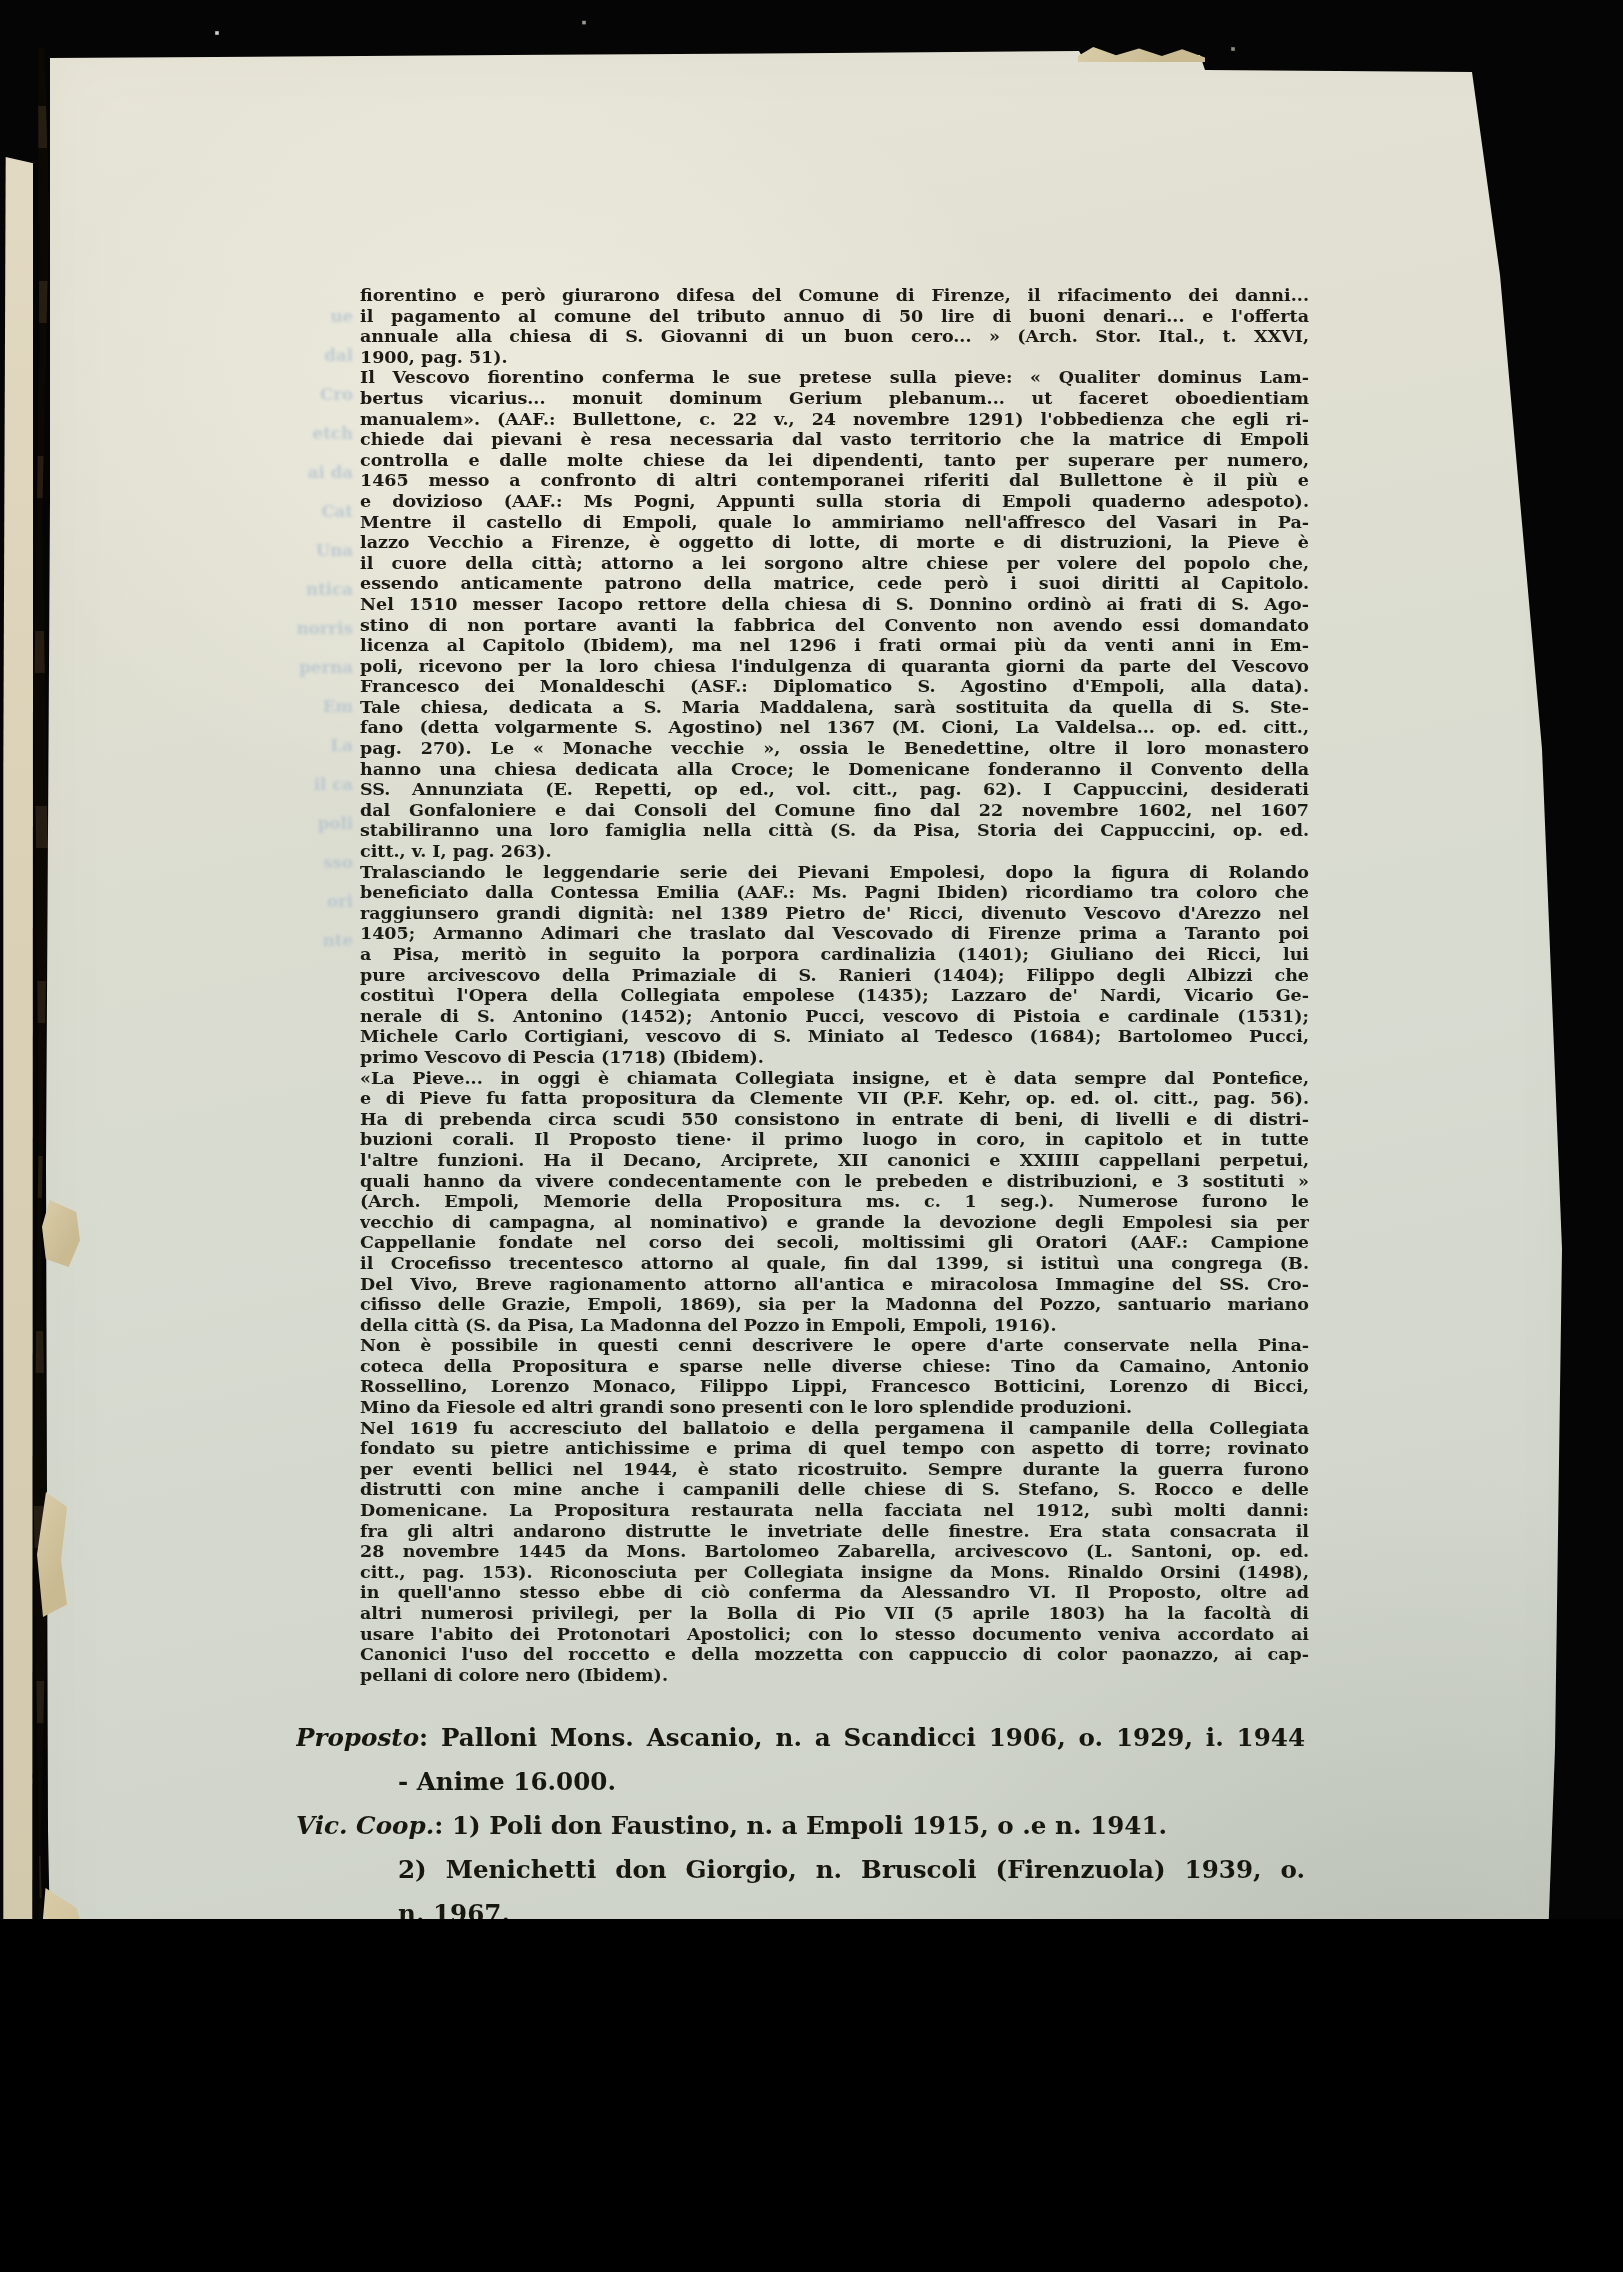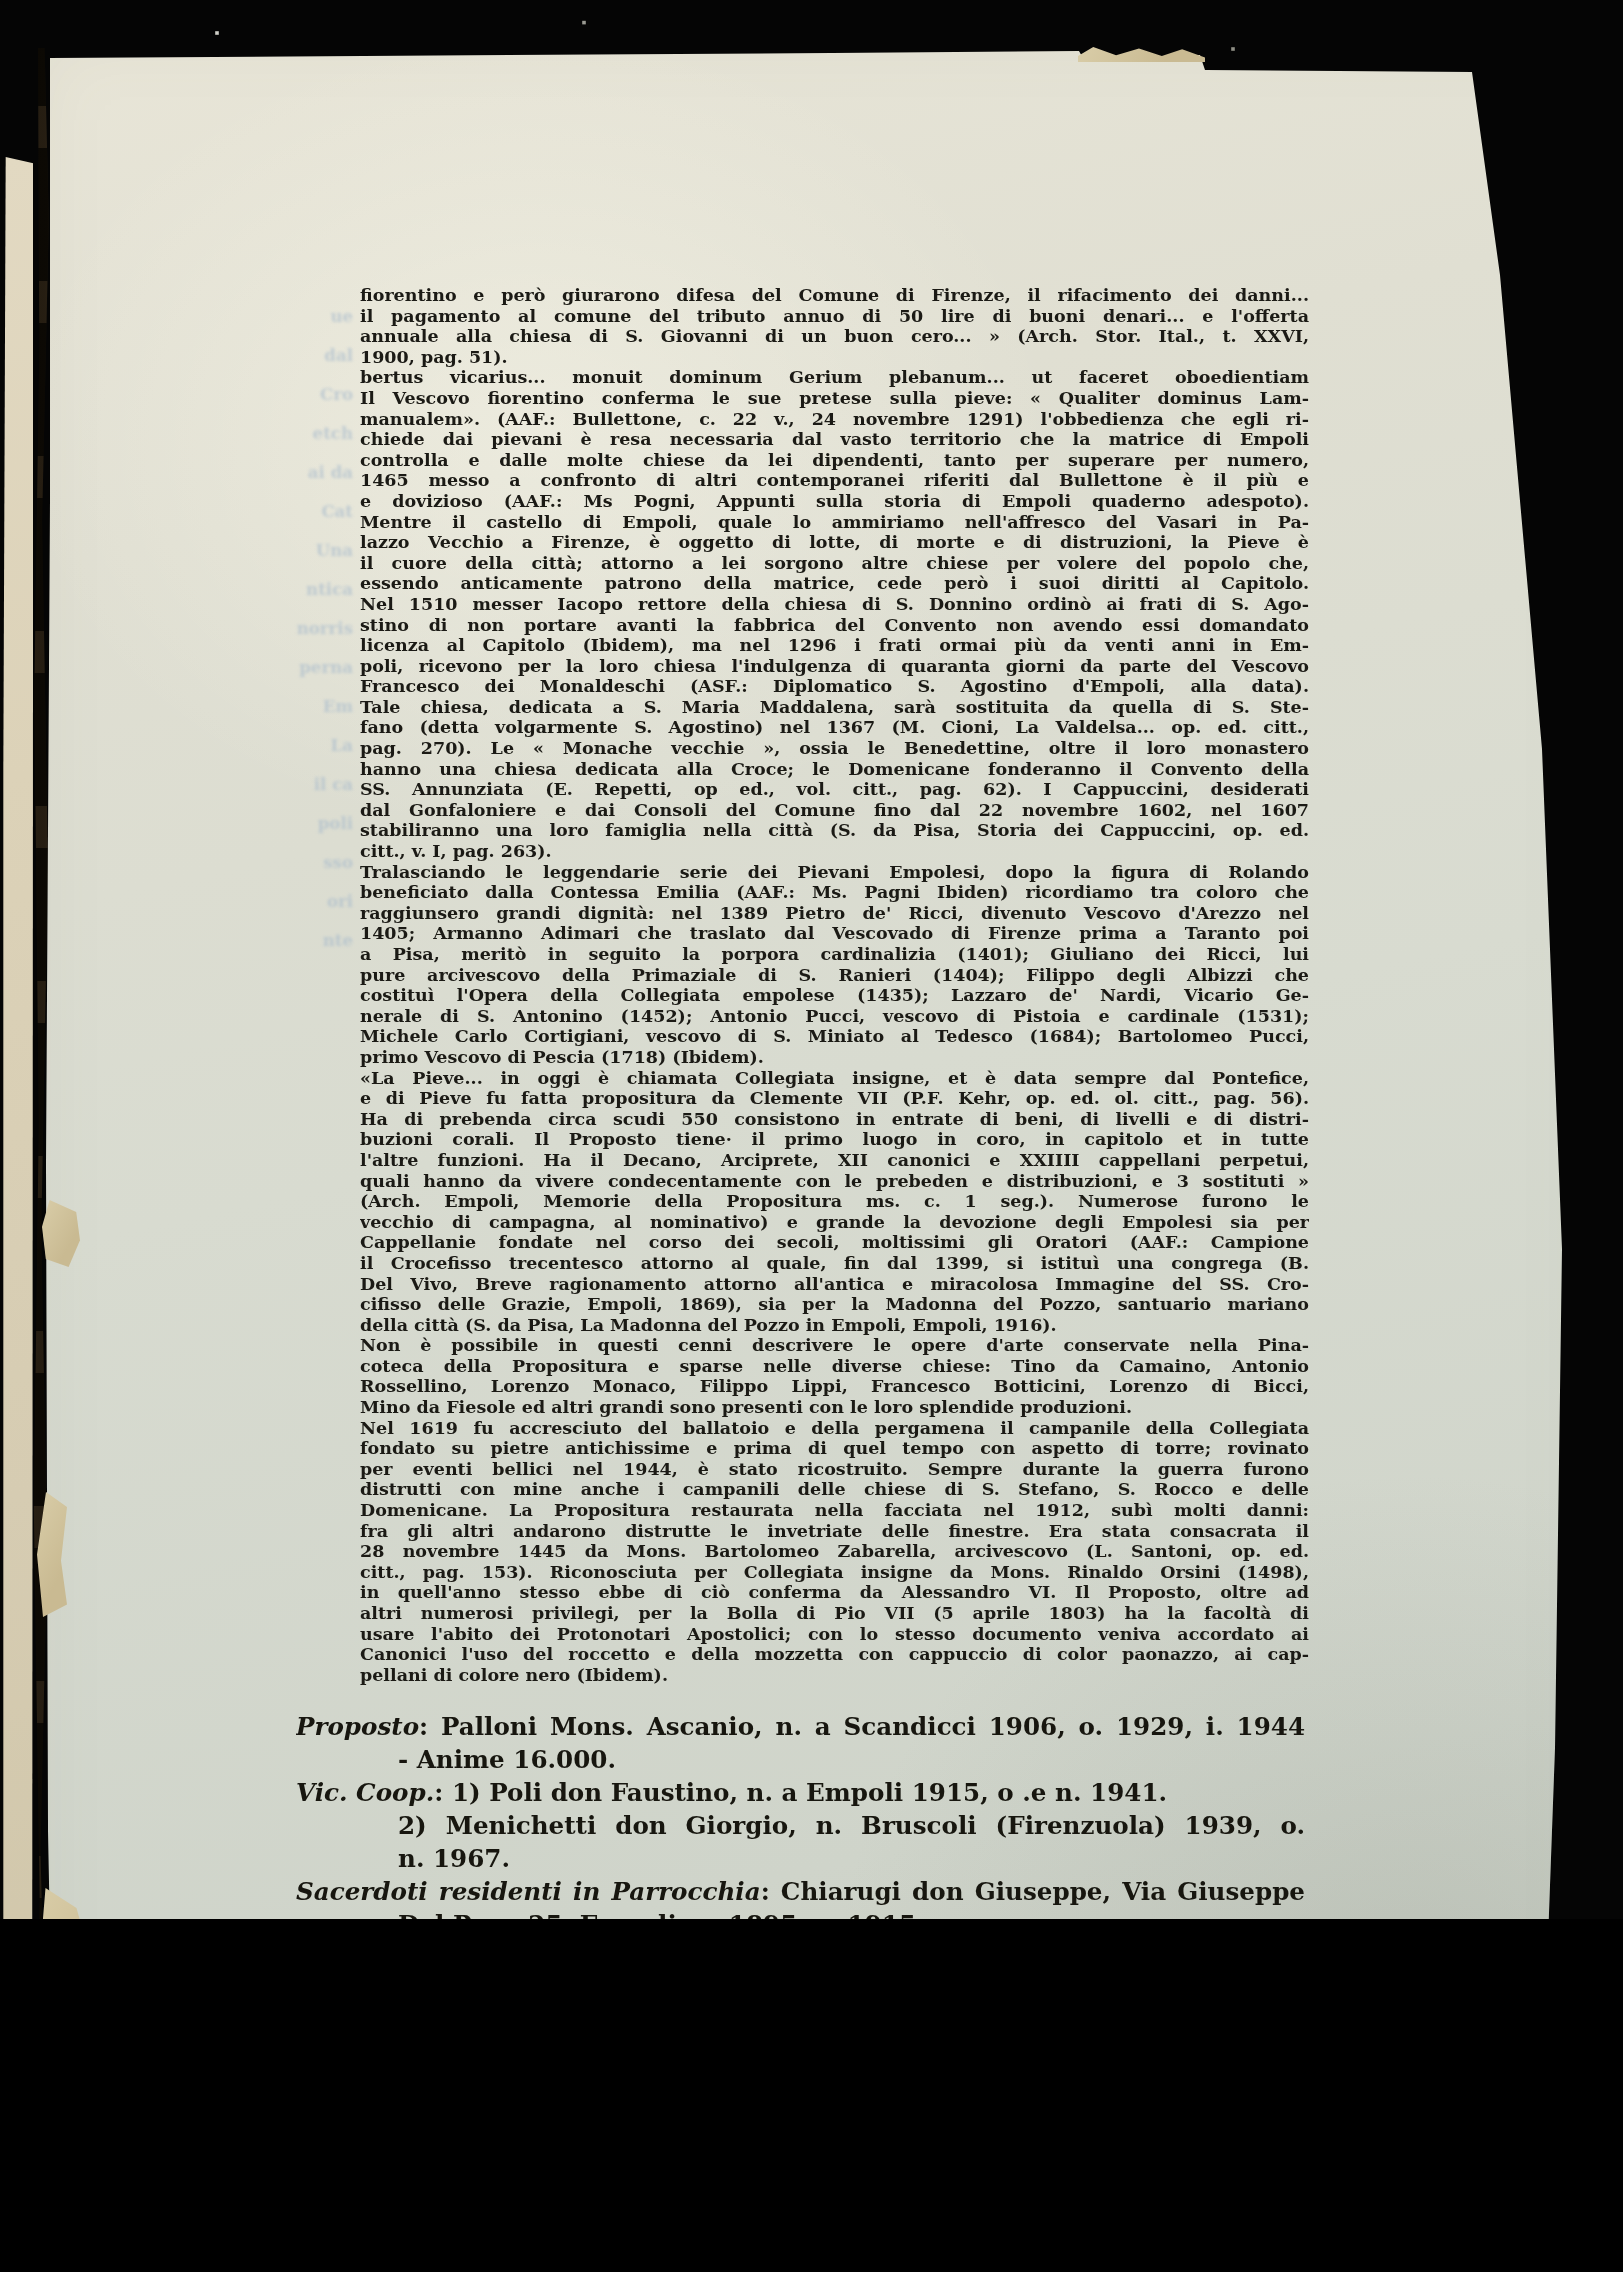--- a/index.html
+++ b/index.html
@@ -36,21 +36,21 @@
   .tear.t5{left:1078px;top:47px;width:127px;height:15px;clip-path:polygon(0 60%,12% 0,30% 55%,48% 10%,66% 60%,82% 15%,100% 70%,100% 100%,0 100%);}
   .ghost{position:absolute;left:265px;top:306px;width:88px;color:#a4b8cb;opacity:.6;
         filter:blur(1.7px);font-weight:700;font-size:16.6px;text-align:right;}
   .ghost div{height:39px;}
   .small-text{position:absolute;left:360px;top:285px;width:949px;color:#1b1a15;
         font-size:17.5px;font-weight:700;}
   .small-text .ln{line-height:20.6px;height:20.6px;white-space:nowrap;text-align:left;}
   .small-text .ln.j{white-space:normal;text-align:justify;text-align-last:justify;overflow:hidden;}
   .entries{position:absolute;left:296px;top:1710px;width:1009px;color:#17160f;
         font-size:24.6px;font-weight:700;}
-  .entries .ent{line-height:33px;height:33px;text-align:left;white-space:nowrap;}
+  .entries .ent{line-height:33px;height:33px;text-align:left;white-space:nowrap;margin-top:11px;}
   .entries .ent.j{white-space:normal;text-align:justify;text-align-last:justify;overflow:hidden;}
   .entries .ent.ind{padding-left:102px;}
   .entries .lead{font-style:italic;}
   .page-number{position:absolute;left:296px;top:1985px;width:1009px;text-align:center;
         color:#1b1a15;font-size:20px;font-weight:700;letter-spacing:0.8px;}
 </style>
 </head>
 <body>
 
 <div class="stage">
@@ -75,22 +75,22 @@
         <div>poli</div>
         <div>sso</div>
         <div>ori</div>
         <div>nte</div>
       </div>
     <div class="small-text" id="smalltext">
         <div class="ln j">fiorentino e però giurarono difesa del Comune di Firenze, il rifacimento dei danni...</div>
         <div class="ln j">il pagamento al comune del tributo annuo di 50 lire di buoni denari... e l'offerta</div>
         <div class="ln j">annuale alla chiesa di S. Giovanni di un buon cero... » (Arch. Stor. Ital., t. XXVI,</div>
         <div class="ln">1900, pag. 51).</div>
+        <div class="ln j">Il Vescovo fiorentino conferma le sue pretese sulla pieve: « Qualiter dominus Lam-</div>
         <div class="ln j">bertus vicarius... monuit dominum Gerium plebanum... ut faceret oboedientiam</div>
-        <div class="ln j">Il Vescovo fiorentino conferma le sue pretese sulla pieve: « Qualiter dominus Lam-</div>
         <div class="ln j">manualem». (AAF.: Bullettone, c. 22 v., 24 novembre 1291) l'obbedienza che egli ri-</div>
         <div class="ln j">chiede dai pievani è resa necessaria dal vasto territorio che la matrice di Empoli</div>
         <div class="ln j">controlla e dalle molte chiese da lei dipendenti, tanto per superare per numero,</div>
         <div class="ln j">1465 messo a confronto di altri contemporanei riferiti dal Bullettone è il più e</div>
         <div class="ln j">e dovizioso (AAF.: Ms Pogni, Appunti sulla storia di Empoli quaderno adespoto).</div>
         <div class="ln j">Mentre il castello di Empoli, quale lo ammiriamo nell'affresco del Vasari in Pa-</div>
         <div class="ln j">lazzo Vecchio a Firenze, è oggetto di lotte, di morte e di distruzioni, la Pieve è</div>
         <div class="ln j">il cuore della città; attorno a lei sorgono altre chiese per volere del popolo che,</div>
         <div class="ln j">essendo anticamente patrono della matrice, cede però i suoi diritti al Capitolo.</div>
         <div class="ln j">Nel 1510 messer Iacopo rettore della chiesa di S. Donnino ordinò ai frati di S. Ago-</div>

